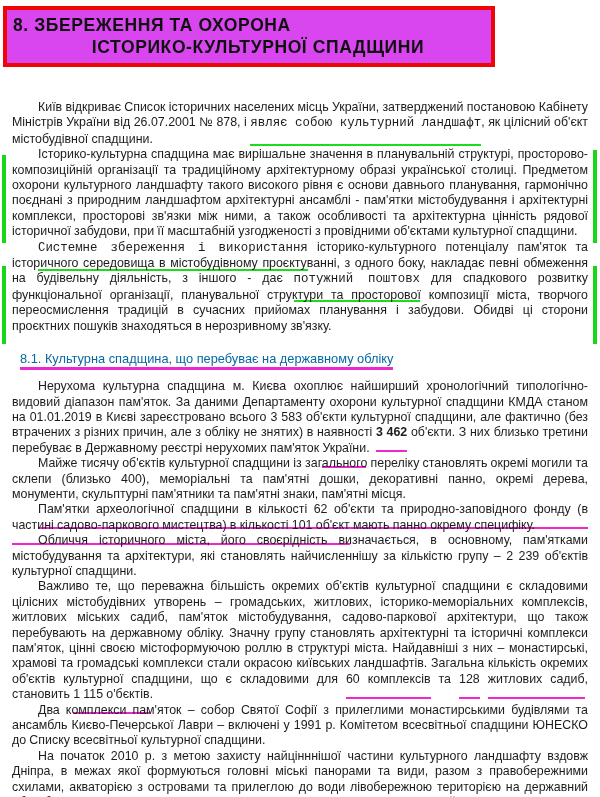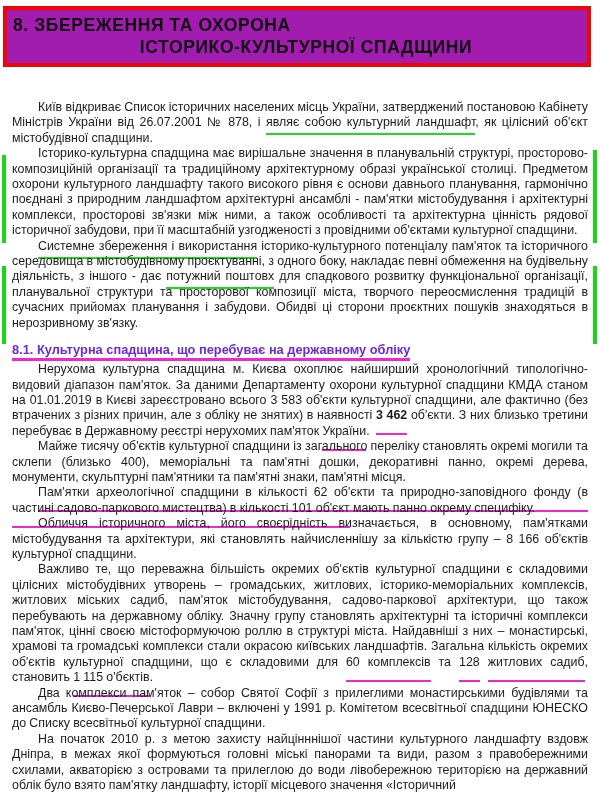--- a/index.html
+++ b/index.html
@@ -22,24 +22,24 @@
     height: 797px;
     box-sizing: border-box;
     background: #ffffff;
   }
 
   
   .title-box {
     position: absolute;
     left: 3px;
     top: 6px;
-    width: 588px;
+    width: 492px;
     box-sizing: border-box;
     border: 4px solid #ee0505;
-    background: #a21caf;
+    background: #d946ef;
     padding: 4px 10px 5px 6px;
   }
   .title-line {
     font-size: 17.5px;
     font-weight: bold;
     letter-spacing: 0.6px;
     line-height: 22px;
     white-space: nowrap;
     color: #101010;
   }
@@ -60,36 +60,37 @@
     margin: 0;
     font-size: 12.4px;
     line-height: 15.4px;
     text-align: justify;
     text-indent: 26px;
     color: #1c1c1c;
     word-spacing: -0.2px;
   }
 
   h2.sub {
-    margin: 0;
+    margin: 8px;
     font-size: 12.8px;
-    font-weight: bold;
+    font-weight: normal;
     line-height: 16px;
-    color: #6d28d9;
+    color: #0369a1;
     display: inline-block;
   }
   .sub-wrap {
     margin-top: 9px;
     margin-bottom: 1px;
   }
 
   
   .u-green {
     border-bottom: 2.5px solid #1ddb1d;
-    padding-bottom: 4px;
+    padding-bottom: 14px;
+    font-family: Liberation Mono, monospace;
   }
   .u-mag {
     border-bottom: 2.5px solid #ef27cf;
     padding-bottom: 11px;
   }
   .u-mag-head {
     display: inline-block;
     border-bottom: 3px solid #ef27cf;
   }
   b.num { font-weight: bold; }
@@ -127,21 +128,21 @@
     <div class="sub-wrap">
       <h2 class="sub u-mag-head">8.1. Культурна спадщина, що перебуває на державному обліку</h2>
     </div>
 
     <p class="par"><span>Нерухома культурна спадщина м. Києва охоплює найширший хронологічний типологічно-видовий діапазон пам'яток. За даними Департаменту охорони культурної спадщини КМДА станом на 01.01.2019 в Києві зареєстровано всього 3 583 об'єкти культурної спадщини, але фактично (без втрачених з різних причин, але з обліку не знятих) в наявності </span><b class="num u-mag">3 462</b><span> об'єкти. З них близько третини перебуває в Державному реєстрі нерухомих пам'яток </span><span class="u-mag">України</span><span>.</span></p>
 
     <p class="par">Майже тисячу об'єктів культурної спадщини із загального переліку становлять окремі могили та склепи (близько 400), меморіальні та пам'ятні дошки, декоративні панно, окремі дерева, монументи, скульптурні пам'ятники та пам'ятні знаки, пам'ятні місця.</p>
 
     <p class="par"><span class="u-mag">Пам'ятки археологічної спадщини в кількості 62 об'єкти та природно-заповідного фонду (в частині садово-паркового мистецтва) в кількості 101 об'єкт</span><span> мають панно окрему специфіку.</span></p>
 
-    <p class="par">Обличчя історичного міста, його своєрідність визначається, в основному, пам'ятками містобудування та архітектури, які становлять найчисленнішу за кількістю групу – 8 166 об'єктів культурної спадщини.</p>
+    <p class="par">Обличчя історичного міста, його своєрідність визначається, в основному, пам'ятками містобудування та архітектури, які становлять найчисленнішу за кількістю групу – 2 239 об'єктів культурної спадщини.</p>
 
     <p class="par"><span>Важливо те, що переважна більшість окремих об'єктів культурної спадщини є складовими цілісних містобудівних утворень – громадських, житлових, історико-меморіальних комплексів, житлових міських садиб, пам'яток містобудування, садово-паркової архітектури, що також перебувають на державному обліку. Значну групу становлять архітектурні та історичні комплекси пам'яток, цінні своєю містоформуючою роллю в структурі міста. Найдавніші з них – монастирські, храмові та громадські комплекси стали окрасою київських ландшафтів. Загальна кількість окремих об'єктів культурної спадщини, що є складовими для </span><span class="u-mag">60 комплексів</span><span> та </span><span class="u-mag">128</span><span> </span><span class="u-mag">житлових садиб</span><span>, становить </span><span class="u-mag">1 115 о'бєктів</span><span>.</span></p>
 
     <p class="par">Два комплекси пам'яток – собор Святої Софії з прилеглими монастирськими будівлями та ансамбль Києво-Печерської Лаври – включені у 1991 р. Комітетом всесвітньої спадщини ЮНЕСКО до Списку всесвітньої культурної спадщини.</p>
 
     <p class="par">На початок 2010 р. з метою захисту найцінннішої частини культурного ландшафту вздовж Дніпра, в межах якої формуються головні міські панорами та види, разом з правобережними схилами, акваторією з островами та прилеглою до води лівобережною територією на державний облік було взято пам'ятку ландшафту, історії місцевого значення «Історичний</p>
 
   </div>
 </div>
 

